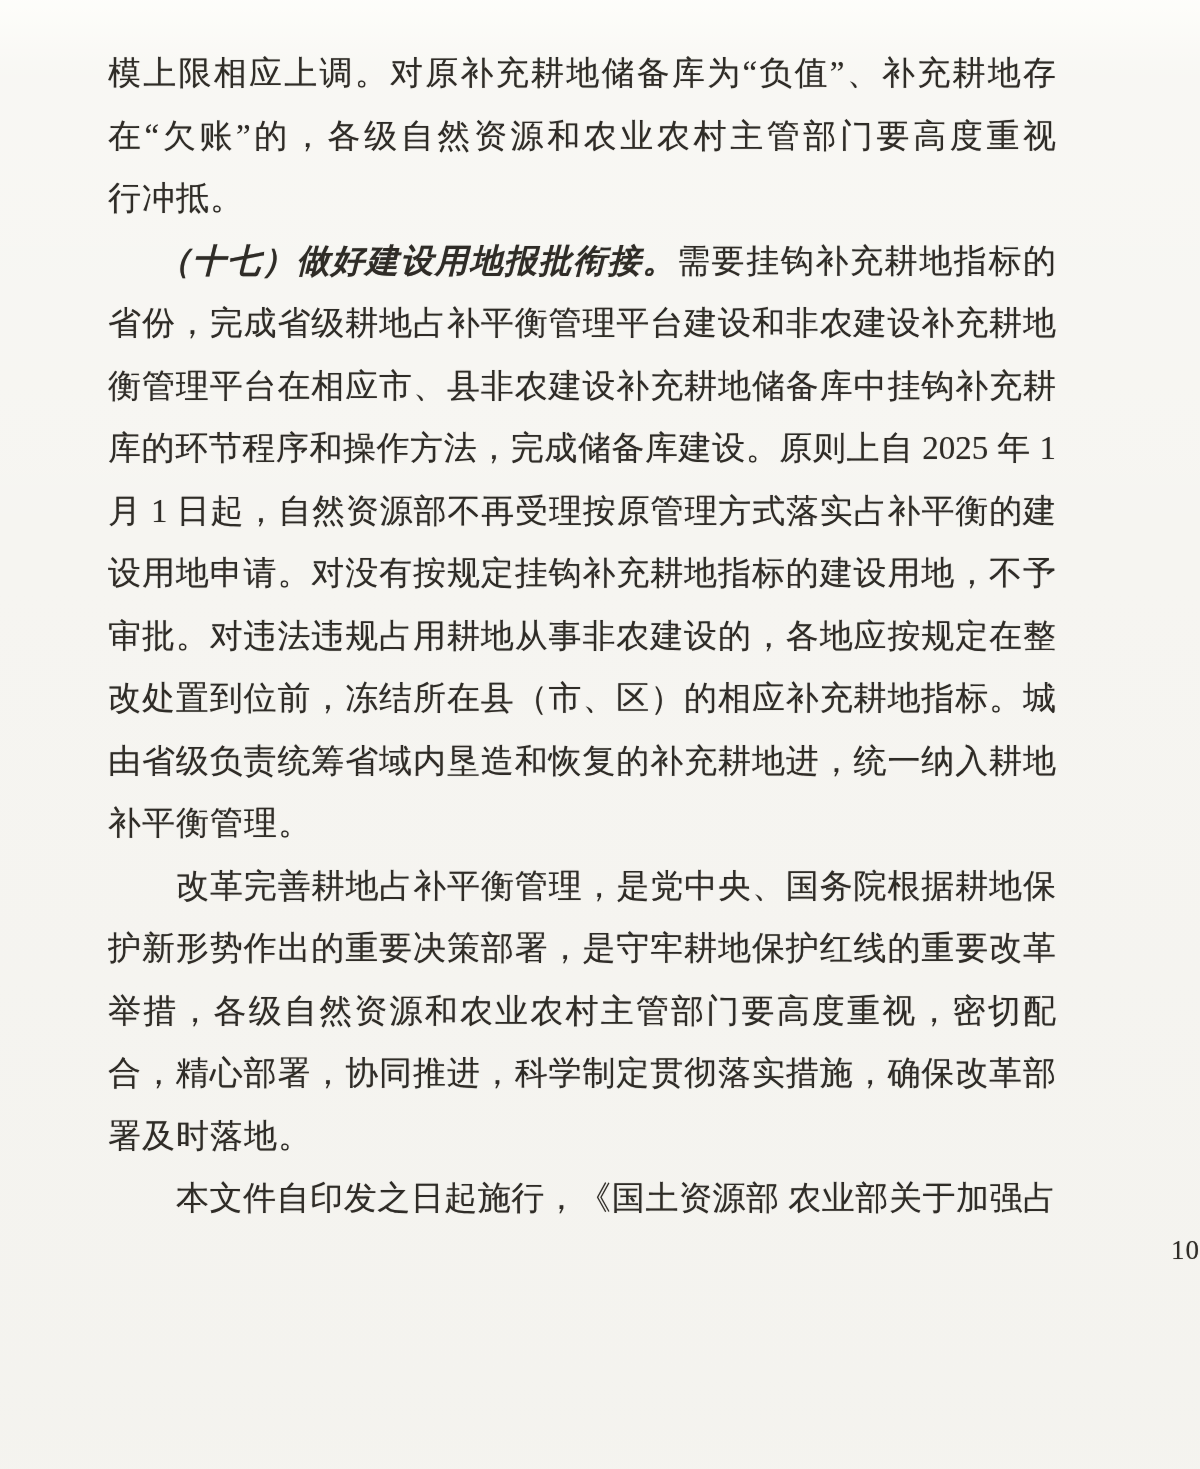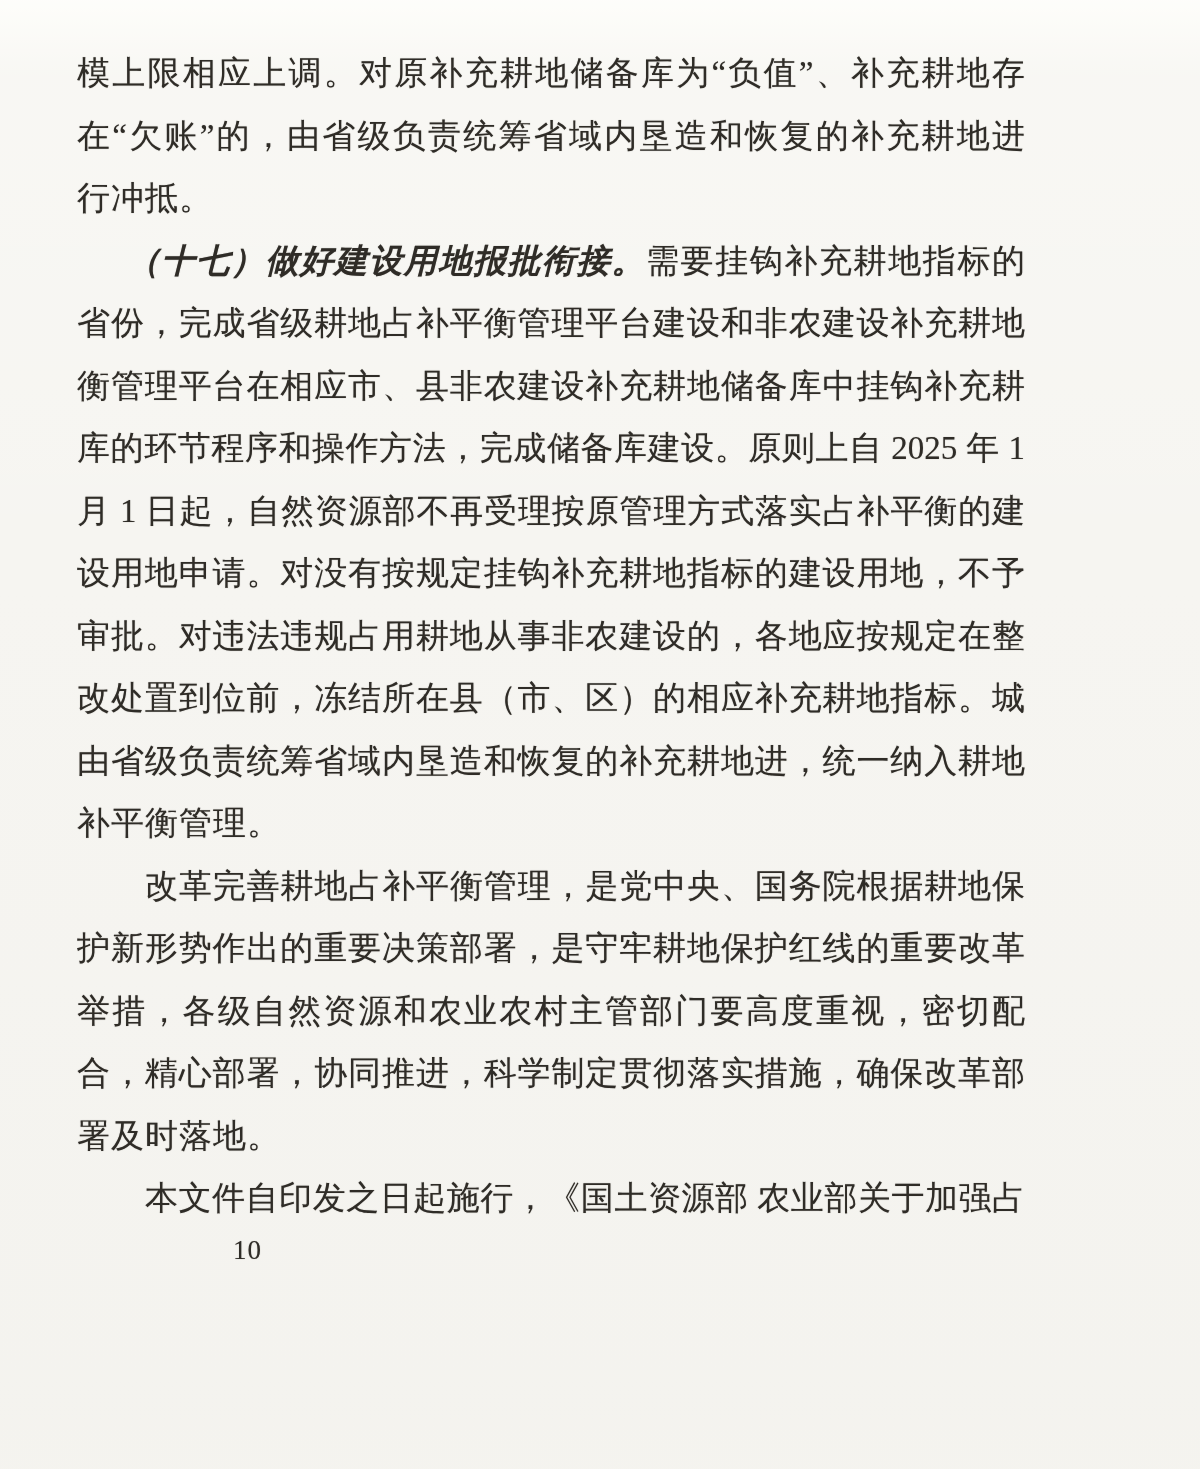--- a/index.html
+++ b/index.html
@@ -18,21 +18,21 @@
       rgba(240,239,234,0.35) 96%,
       rgba(243,242,237,0.55) 100%);
     color: var(--ink, #2f2c27);
     font-family: "Liberation Serif", "DejaVu Serif", serif;
   }
   .doc {
     padding-top: 42px;
   }
   .line {
     width: 948px;
-    margin-left: 77px;
+    margin-left: 108px;
     height: 62.5px;
     line-height: 62.5px;
     font-size: 33px;
     letter-spacing: 1px;
     overflow: hidden;
     text-shadow: 0 0 1px rgba(55, 50, 44, 0.45);
   }
   
   .fill {
     letter-spacing: 0;
@@ -53,28 +53,29 @@
     font-style: italic;
     font-family: Liberation Mono, monospace;
   }
   .pagenum {
     margin-left: 233px;
     height: 40px;
     line-height: 40px;
     font-size: 27px;
     letter-spacing: 1px;
     text-shadow: 0 0 1px rgba(55, 50, 44, 0.45);
+    text-align: right;
   }
 </style>
 </head>
 <body>
 
 <div class="doc">
   <div class="line fill">模上限相应上调。对原补充耕地储备库为“负值”、补充耕地存</div>
-  <div class="line fill">在“欠账”的，由省级负责统筹省域内垦造和恢复的补充耕地进</div>
+  <div class="line fill">在“欠账”的，各级自然资源和农业农村主管部门要高度重视</div>
   <div class="line">行冲抵。</div>
   <div class="line fill indent-head"><span class="kaiti">（十七）做好建设用地报批衔接。</span><span>需要挂钩补充耕地指标的</span></div>
   <div class="line fill">省份，完成省级耕地占补平衡管理平台建设和非农建设补充耕地</div>
   <div class="line fill">衡管理平台在相应市、县非农建设补充耕地储备库中挂钩补充耕</div>
   <div class="line fill">库的环节程序和操作方法，完成储备库建设。原则上自 2025 年 1</div>
   <div class="line fill">月 1 日起，自然资源部不再受理按原管理方式落实占补平衡的建</div>
   <div class="line fill">设用地申请。对没有按规定挂钩补充耕地指标的建设用地，不予</div>
   <div class="line fill">审批。对违法违规占用耕地从事非农建设的，各地应按规定在整</div>
   <div class="line fill">改处置到位前，冻结所在县（市、区）的相应补充耕地指标。城</div>
   <div class="line fill">由省级负责统筹省域内垦造和恢复的补充耕地进，统一纳入耕地占</div>

